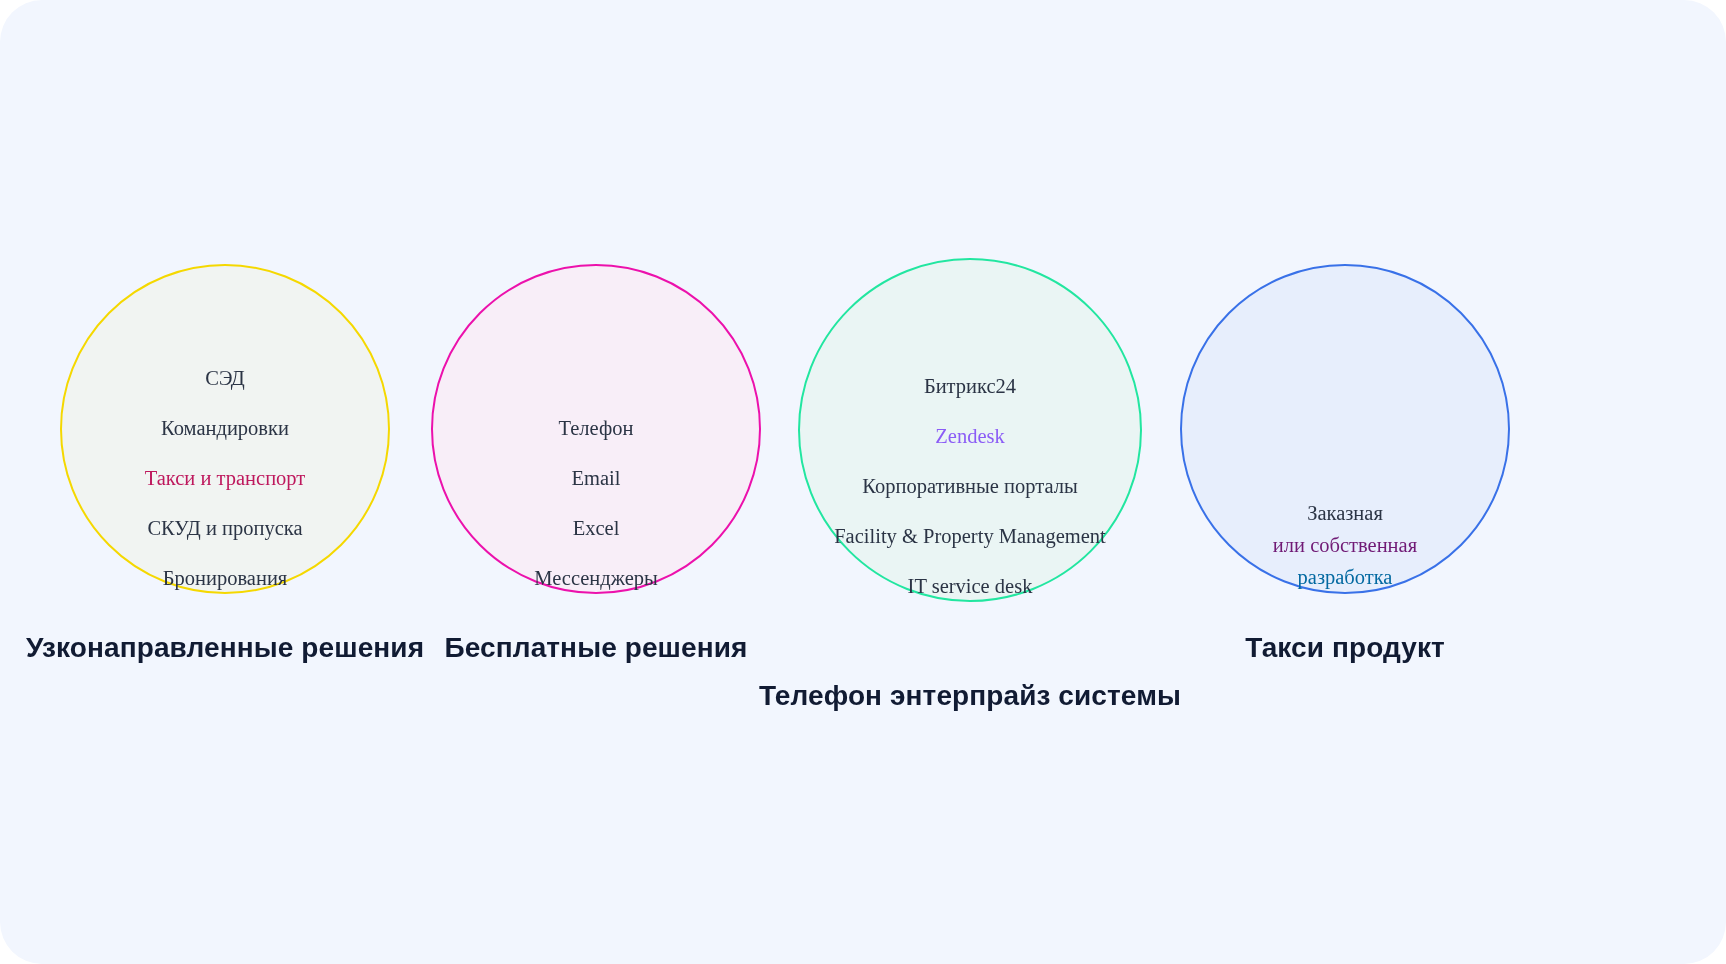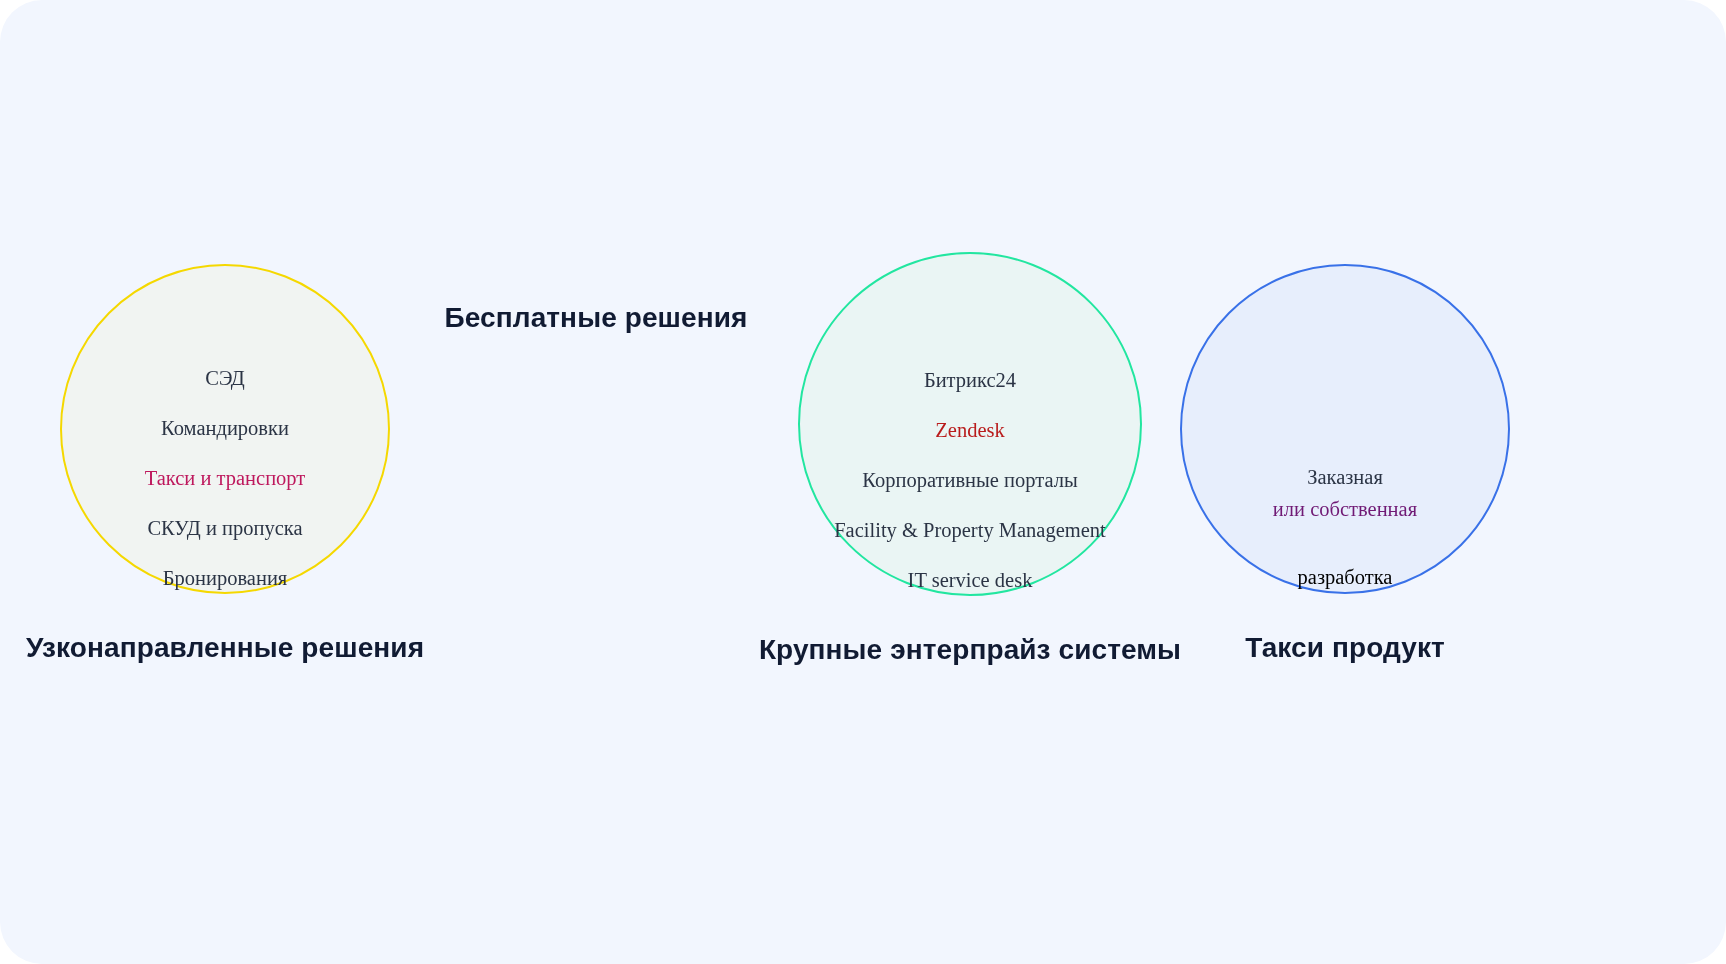--- a/index.html
+++ b/index.html
@@ -52,21 +52,21 @@
     display: flex;
     flex-direction: column;
     align-items: center;
     justify-content: flex-end;
     position: relative;
     font-family: Liberation Serif, serif;
   }
 
   
   .group-3 .bubble { width: 344px; height: 344px; }
-  .group-3 { top: 252px; }
+  .group-3 { top: 258px; gap: 40px; }
 
   .bubble-items {
     display: flex;
     flex-direction: column;
     align-items: center;
     justify-content: center;
     width: 420px;
     gap: 23px;
   }
 
@@ -108,41 +108,49 @@
           <div class="bubble-item" style="color: rgb(43, 52, 69);">Командировки</div>
           <div class="bubble-item" style="color: #be185d;">Такси и транспорт</div>
           <div class="bubble-item" style="color: rgb(43, 52, 69);">СКУД и пропуска</div>
           <div class="bubble-item" style="color: rgb(43, 52, 69);">Бронирования</div>
         </div>
       </div>
       <div class="group-label" style="color: rgb(17, 27, 51);">Узконаправленные решения</div>
     </div>
 
     <div class="group group-2">
+      <div class="bubble" style="border-color: rgb(236, 17, 172); background: rgb(248, 238, 248);">
+        <div class="bubble-items">
+          <div class="bubble-item" style="color: rgb(43, 52, 69);">Телефон</div>
+          <div class="bubble-item" style="color: rgb(43, 52, 69);">Email</div>
+          <div class="bubble-item" style="color: rgb(43, 52, 69);">Excel</div>
+          <div class="bubble-item" style="color: rgb(43, 52, 69);">Мессенджеры</div>
+        </div>
+      </div>
       <div class="group-label" style="color: rgb(17, 27, 51);">Бесплатные решения</div>
     </div>
 
     <div class="group group-3">
       <div class="bubble" style="border-color: rgb(34, 230, 160); background: rgb(234, 245, 244);">
         <div class="bubble-items">
           <div class="bubble-item" style="color: rgb(43, 52, 69);">Битрикс24</div>
-          <div class="bubble-item" style="color: #b91c1c;">Zendesk</div>
+          <div class="bubble-item" style="color: #8b5cf6;">Zendesk</div>
           <div class="bubble-item" style="color: rgb(43, 52, 69);">Корпоративные порталы</div>
           <div class="bubble-item" style="color: rgb(43, 52, 69);">Facility &amp; Property Management</div>
           <div class="bubble-item" style="color: rgb(43, 52, 69);">IT service desk</div>
         </div>
       </div>
-      <div class="group-label" style="color: rgb(17, 27, 51);">Крупные энтерпрайз системы</div>
+      <div class="group-label" style="color: rgb(17, 27, 51);">Телефон энтерпрайз системы</div>
     </div>
 
     <div class="group group-4">
       <div class="bubble" style="border-color: rgb(57, 113, 232); background: rgb(231, 238, 252);">
         <div class="bubble-items own-product-items" style="gap:3px;">
           <div class="bubble-item wrap" style="color: rgb(43, 52, 69);">Заказная</div>
           <div class="bubble-item wrap" style="color: #701a75;">или собственная</div>
-          <div class="bubble-item wrap" style="color: #000000; margin-top: 36px;">разработка</div>
+          <div class="bubble-item wrap" style="color: #0369a1;">разработка</div>
         </div>
       </div>
       <div class="group-label" style="color: rgb(17, 27, 51);">Такси продукт</div>
     </div>
 
   </div>
 </div>
 
 </body></html>

